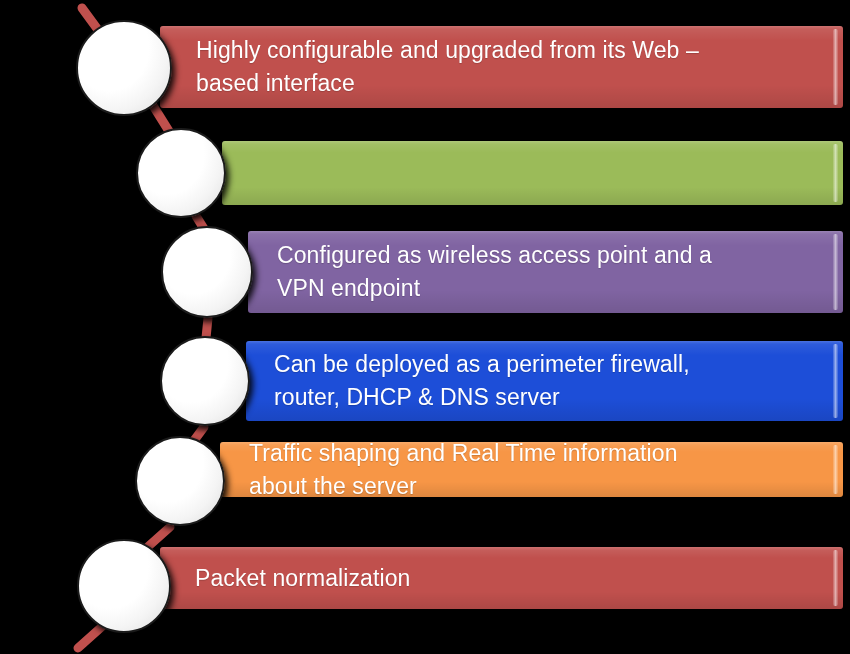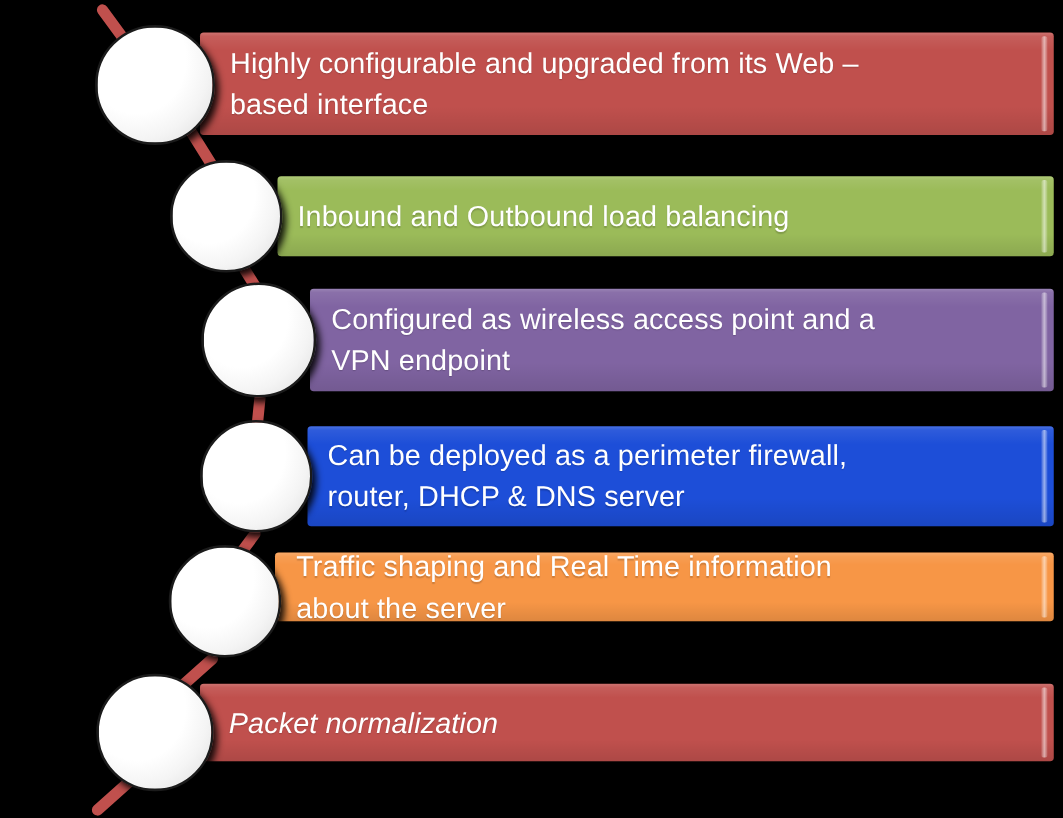--- a/index.html
+++ b/index.html
@@ -74,20 +74,21 @@
   }
   .bar-text {
     position: relative;
     z-index: 2;
     color: #ffffff;
     font-size: 23px;
     line-height: 33px;
     letter-spacing: 0.1px;
     white-space: pre-line;
     text-shadow: 0 1px 1px rgba(0,0,0,0.18);
+    margin-left: 12px;
   }
 
   
   .node {
     position: absolute;
     border-radius: 50%;
     background:
       radial-gradient(ellipse at 34% 28%,
         #ffffff 0%,
         #ffffff 46%,
@@ -124,21 +125,20 @@
           <div class="bar-endcap"></div>
           <div class="bar-text">Highly configurable and upgraded from its Web –
 based interface</div>
         </div>
         <div class="node" style="left: 76px; top: 20px; width: 96px; height: 96px;"></div>
       </div>
       <div class="row">
         <div class="bar" style="left: 222px; top: 141px; width: 621px; height: 64px; background: rgb(155, 187, 89); padding-left: 16px; padding-right: 22px;">
           <div class="bar-sheen"></div>
           <div class="bar-endcap"></div>
-          <div class="bar-text">Inbound and Outbound load balancing</div>
         </div>
         <div class="node" style="left: 136px; top: 128px; width: 90px; height: 90px;"></div>
       </div>
       <div class="row">
         <div class="bar" style="left: 248px; top: 231px; width: 595px; height: 82px; background: rgb(128, 100, 162); padding-left: 17px; padding-right: 9px;">
           <div class="bar-sheen"></div>
           <div class="bar-endcap"></div>
           <div class="bar-text">Configured as wireless access point and a
 VPN endpoint</div>
         </div>
@@ -156,21 +156,21 @@
       <div class="row">
         <div class="bar" style="left: 220px; top: 442px; width: 623px; height: 55px; background: rgb(247, 150, 70); padding-left: 17px; padding-right: 22px;">
           <div class="bar-sheen"></div>
           <div class="bar-endcap"></div>
           <div class="bar-text">Traffic shaping and Real Time information
 about the server</div>
         </div>
         <div class="node" style="left: 135px; top: 436px; width: 90px; height: 90px;"></div>
       </div>
       <div class="row">
-        <div class="bar" style="left: 160px; top: 547px; width: 683px; height: 62px; background: rgb(192, 80, 77); padding-left: 23px; padding-right: 22px; font-style: italic;">
+        <div class="bar" style="left: 160px; top: 547px; width: 683px; height: 62px; background: rgb(192, 80, 77); padding-left: 23px; padding-right: 22px;">
           <div class="bar-sheen"></div>
           <div class="bar-endcap"></div>
           <div class="bar-text">Packet normalization</div>
         </div>
         <div class="node" style="left: 77px; top: 539px; width: 94px; height: 94px;"></div>
       </div>
     </div>
 
 </div>
 

